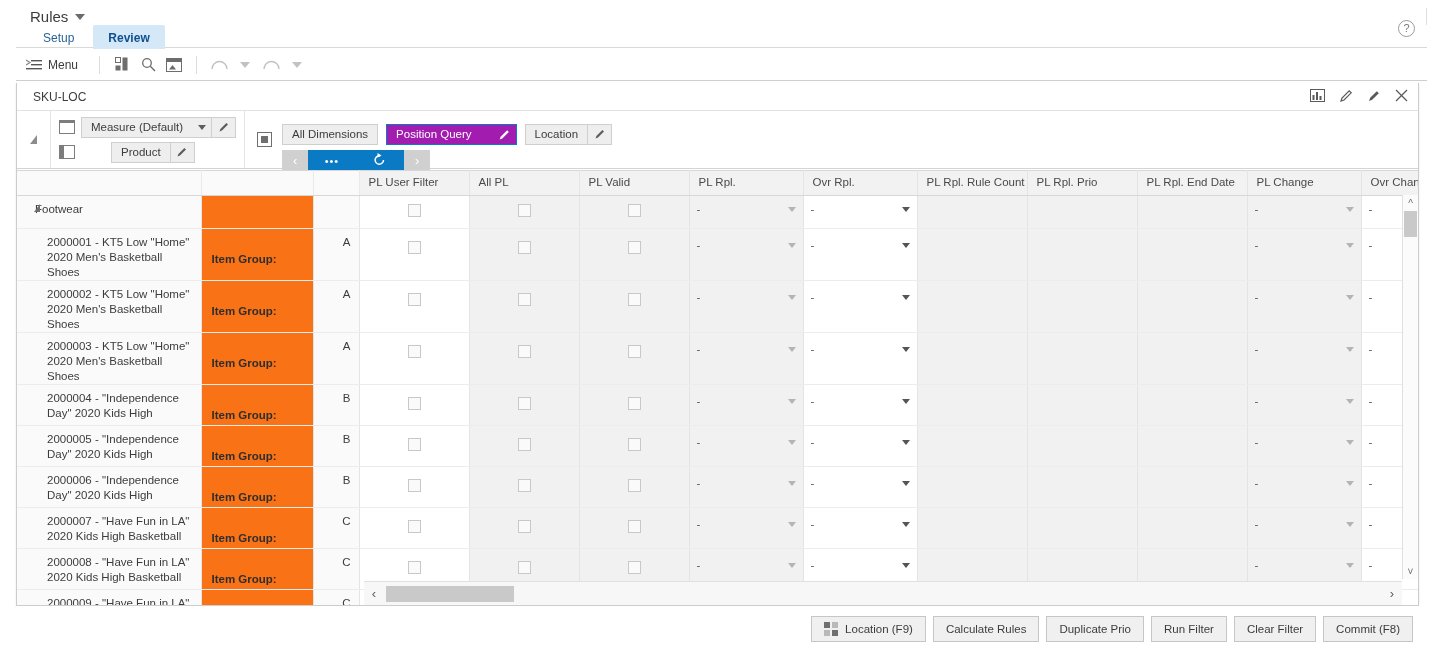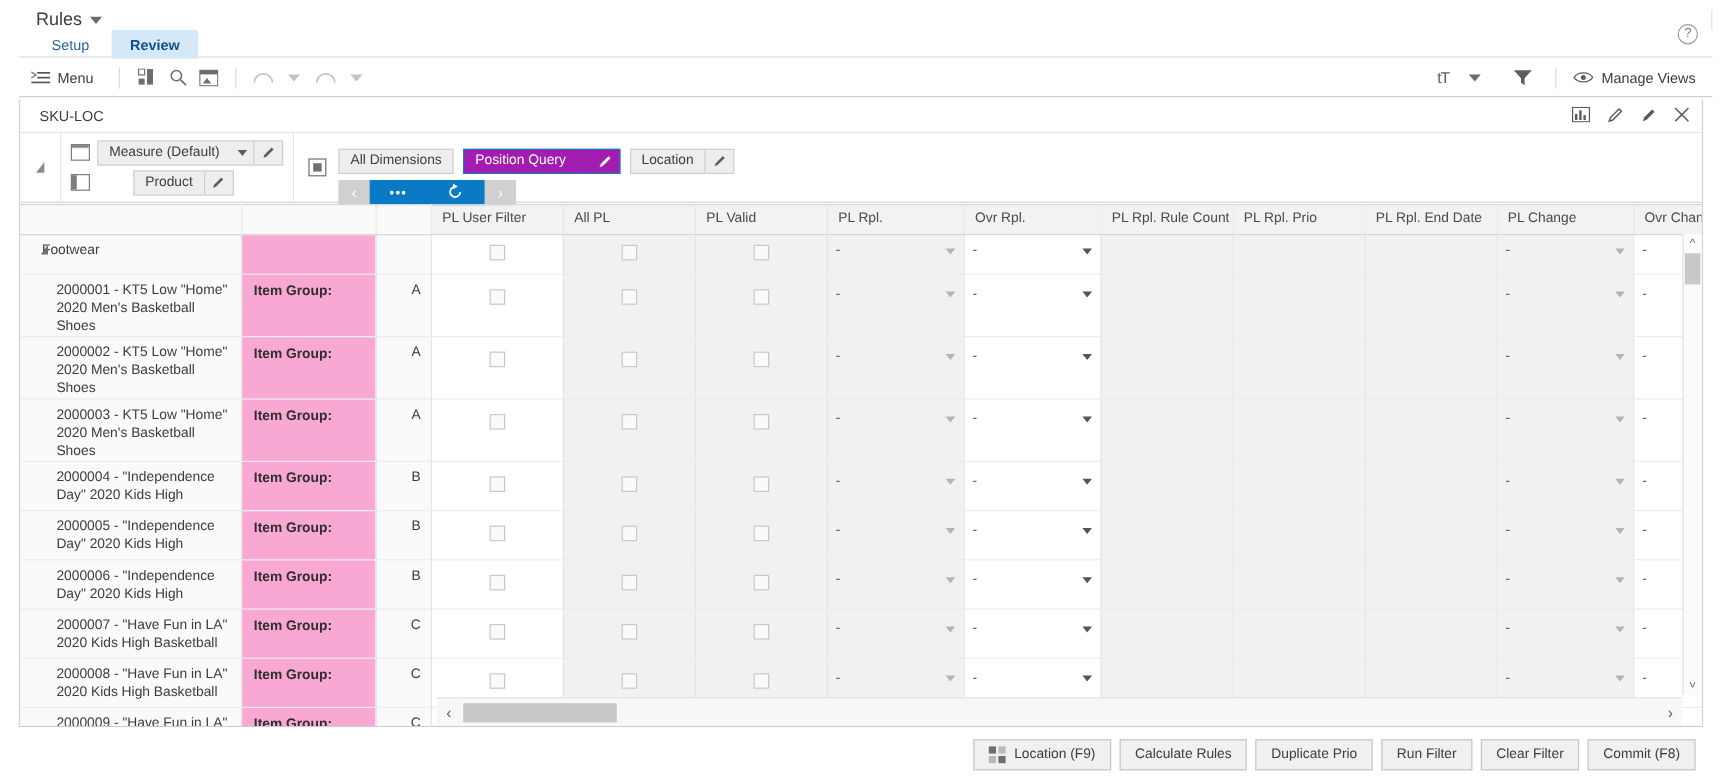--- a/index.html
+++ b/index.html
@@ -177,21 +177,21 @@
   .c-sel  { width: 114px; }
   .c-num  { width: 110px; }
 
   tbody tr { height: 41px; }
   tbody tr.grouprow { height: 33px; }
   td.namecell {
     background:#fafafa; padding: 6px 8px 0 30px; color:#3c3c3c; line-height: 15px;
     border-right: 1px solid #e4e4e4;
   }
   tr.grouprow td.namecell { padding-left: 18px; }
-  td.grpcell { background:#f9a8d4; padding: 8px 0 0 10px; font-weight: bold; color:#2e2e2e; }
+  td.grpcell { background:#f97316; padding: 24px 0 0 10px; font-weight: bold; color:#2e2e2e; }
   td.grpval  { background:#fafafa; padding: 7px 8px 0 0; text-align: right; color:#3c3c3c; }
   td.cell-gray  { background: #f1f1f1; }
   td.cell-white { background: #ffffff; }
 
   .cbx {
     width: 13px; height: 13px; border: 1px solid #c8c8c8;
     background:#fafafa; margin: 12px auto 0 auto;
   }
   tr.grouprow .cbx { margin-top: 8px; }
   .selcell { display:flex; align-items:center; padding: 10px 7px 0 7px; }
@@ -307,41 +307,20 @@
     </div>
     <div class="tb-ico">
       <svg width="17" height="12" viewBox="0 0 17 12">
         <path d="M1 10 A7.5 7.5 0 0 1 16 10" stroke="#c2c2c2" stroke-width="1.4" fill="none"></path>
       </svg>
     </div>
     <div class="tb-ico">
       <span style="width:0;height:0;border-left:5px solid transparent;border-right:5px solid transparent;border-top:6px solid #c2c2c2;"></span>
     </div>
 
-    <div class="tb-right">
-      <div class="tb-ico">
-        <span style="font-size:13px;color:#5e5e5e;letter-spacing:-1px;">tT</span>
-      </div>
-      <div class="tb-ico">
-        <span style="width:0;height:0;border-left:5px solid transparent;border-right:5px solid transparent;border-top:6px solid #6d6d6d;"></span>
-      </div>
-      <div class="tb-ico" style="margin-left:14px;">
-        <svg width="16" height="14" viewBox="0 0 16 14">
-          <path d="M0.5 0.5 H15.5 L9.5 7.2 V13 L6.5 11 V7.2 Z" fill="#5e5e5e"></path>
-        </svg>
-      </div>
-      <div class="tb-sep" style="margin:0 14px;"></div>
-      <div class="manage-views">
-        <svg width="17" height="11" viewBox="0 0 17 11">
-          <path d="M0.7 5.5 C4 0.5 13 0.5 16.3 5.5 C13 10.5 4 10.5 0.7 5.5 Z" fill="none" stroke="#5e5e5e" stroke-width="1.1"></path>
-          <circle cx="8.5" cy="5.5" r="2.1" fill="#5e5e5e"></circle>
-        </svg>
-        <span>Manage Views</span>
-      </div>
-    </div>
   </div>
 
   <div class="panel">
 
     <div class="panel-title">
       <span>SKU-LOC</span>
       <div class="panel-actions">
         <span>
           <svg width="15" height="13" viewBox="0 0 15 13">
             <rect x="0.5" y="0.5" width="14" height="12" fill="none" stroke="#5a5a5a"></rect>

